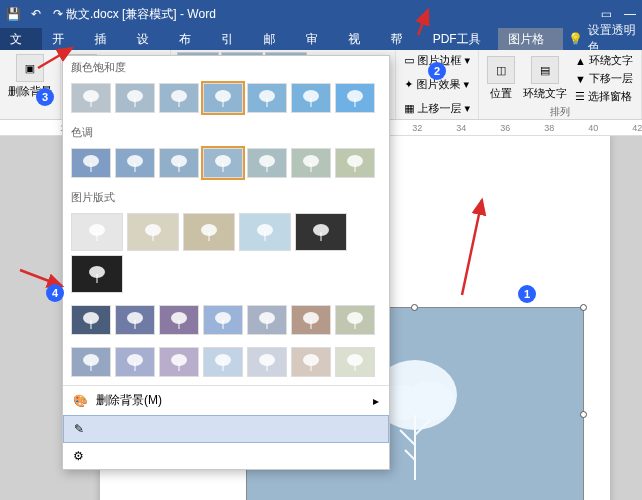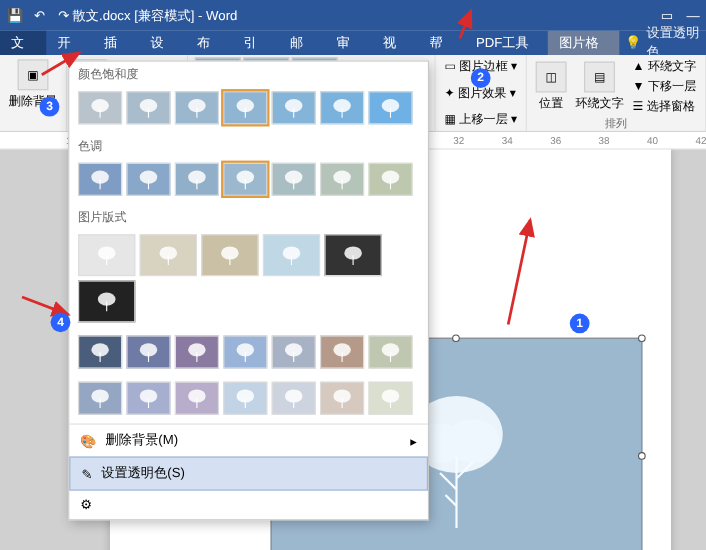--- a/index.html
+++ b/index.html
@@ -425,21 +425,20 @@
       </div>
     </div>
   <div class="flyout-sep"></div>
   <div class="flyout-item">
     <span>🎨</span>
     <span>删除背景(M)</span>
     <span style="margin-left:auto">▸</span>
   </div>
   <div class="flyout-item highlighted">
     <span>✎</span>
-    <span>设置透明色(S)</span>
   </div>
   <div class="flyout-item">
     <span>⚙</span>
   </div>
 </div>
 
 <div class="annotation-badge" style="left:518px;top:285px">1</div>
 <div class="annotation-badge" style="left:428px;top:62px">2</div>
 <div class="annotation-badge" style="left:36px;top:88px">3</div>
 <div class="annotation-badge" style="left:46px;top:284px">4</div>

